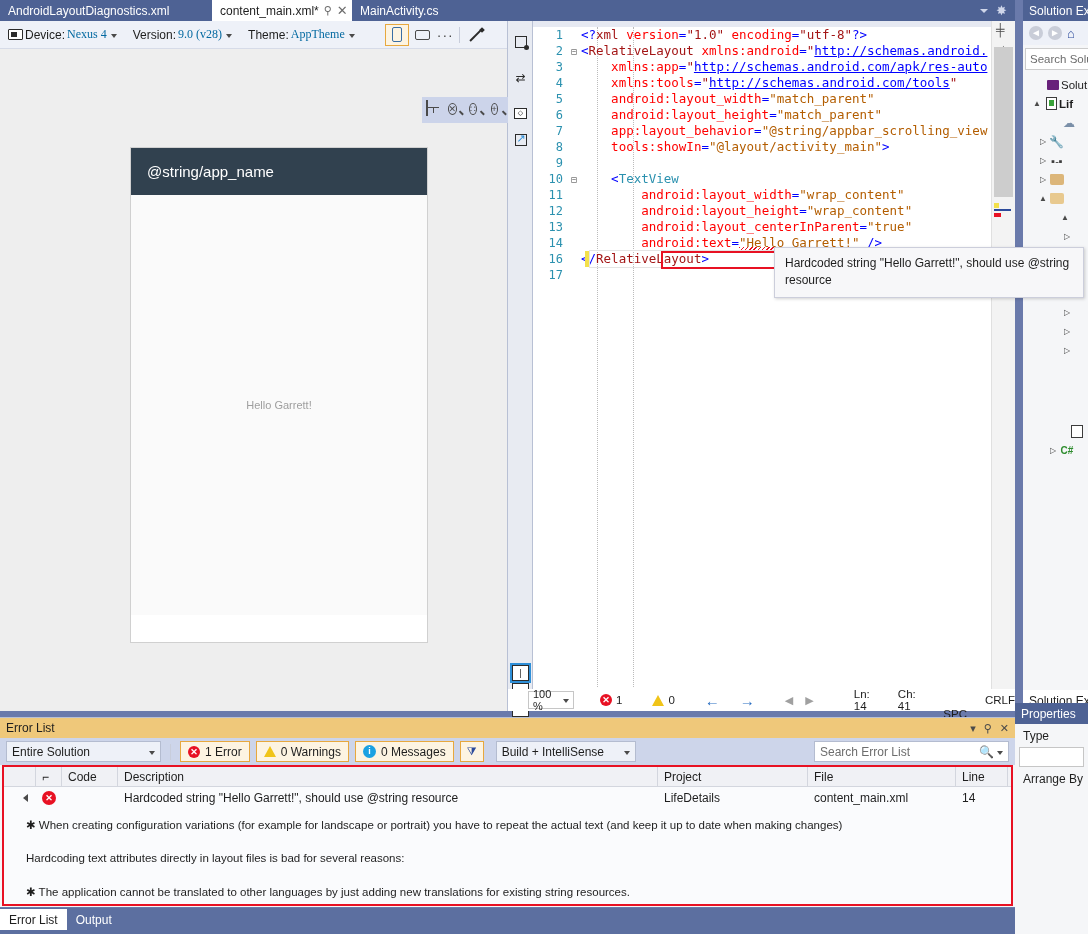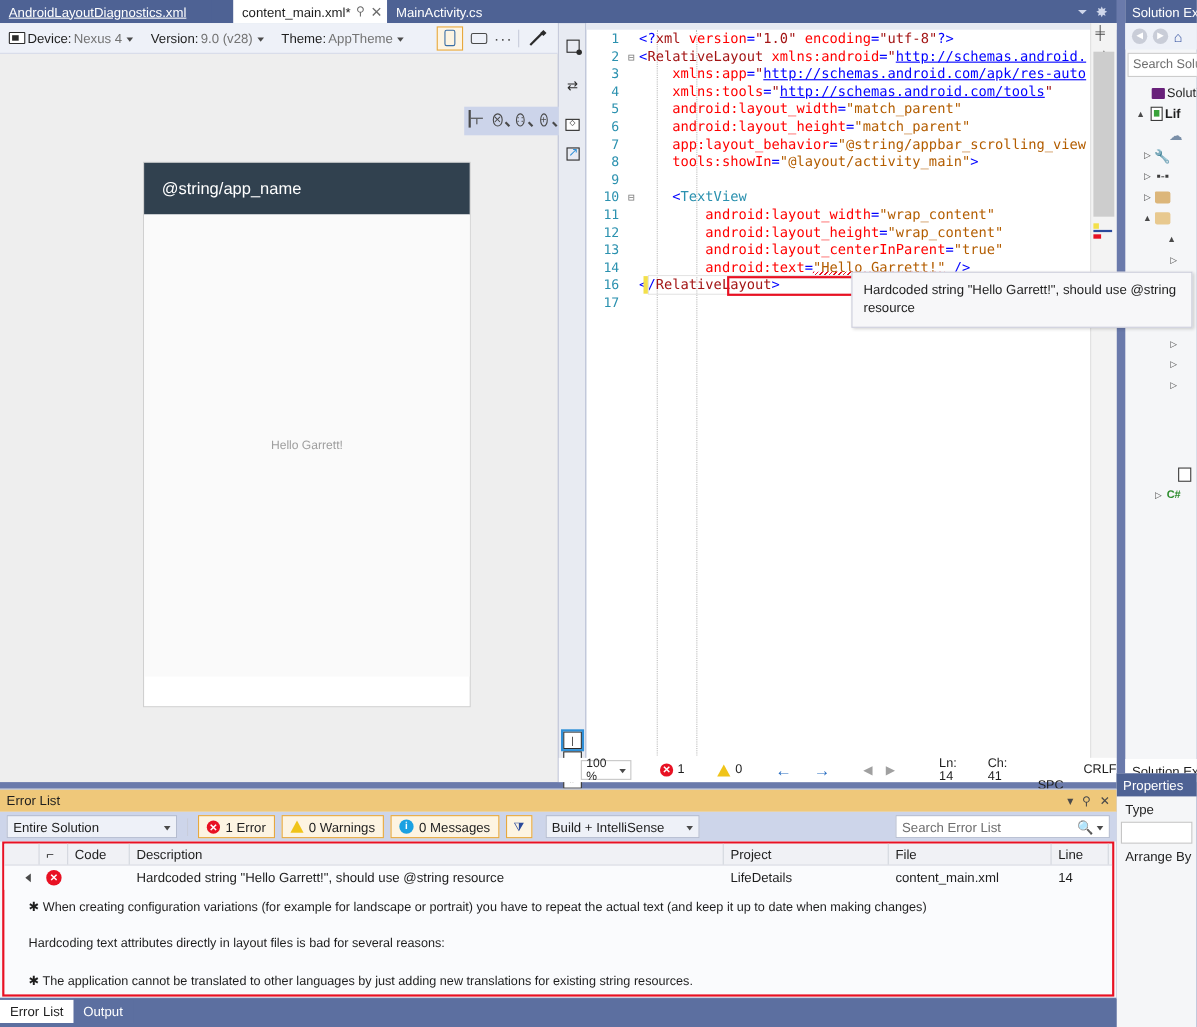--- a/index.html
+++ b/index.html
@@ -50,21 +50,21 @@
   }
   .dt-icon-dev {
     width: 15px; height: 11px; border: 1.6px solid #2b2b2b; border-radius: 1px;
     position: relative; background: #fff;
   }
   .dt-icon-dev:after {
     content: ""; position: absolute; left: 2px; top: 2px;
     width: 6px; height: 5px; background: #2b2b2b;
   }
   .dt-label { color: #1e1e1e; }
-  .dt-value { color: #737373; }
+  .dt-value { color: #0369a1; font-family: Liberation Serif, serif; }
   .dt-caret {
     width: 0; height: 0; border-left: 3.5px solid transparent;
     border-right: 3.5px solid transparent; border-top: 4px solid #4a4a4a;
     margin: 2px 4px 0 2px;
   }
   .dt-sep { width: 8px; }
   .dt-btn {
     width: 24px; height: 22px; display: flex; align-items: center; justify-content: center;
   }
   .dt-btn.sel { border: 1px solid #e7a83e; background: #fdf4e2; }
@@ -390,21 +390,21 @@
   }
   .dock-tab.active { background: #ffffff; color: #1e1e1e; }
   .dock-tab.inactive { background: #5c6fa0; color: #ffffff; }
 </style>
 </head>
 <body>
 
 <div class="app">
 
   <div class="tabstrip">
-    <div class="tab inactive" style="left:0; width:192px;text-decoration:underline;">
+    <div class="tab inactive" style="left:0; width:192px;">
       <span>AndroidLayoutDiagnostics.xml</span>
     </div>
     <div class="tab active" style="left:212px; width:140px;">
       <span>content_main.xml*</span>
       <span class="tab-pin">⚲</span>
       <span class="tab-close">✕</span>
     </div>
     <div class="tab inactive" style="left:352px; width:118px;">
       <span>MainActivity.cs</span>
     </div>

